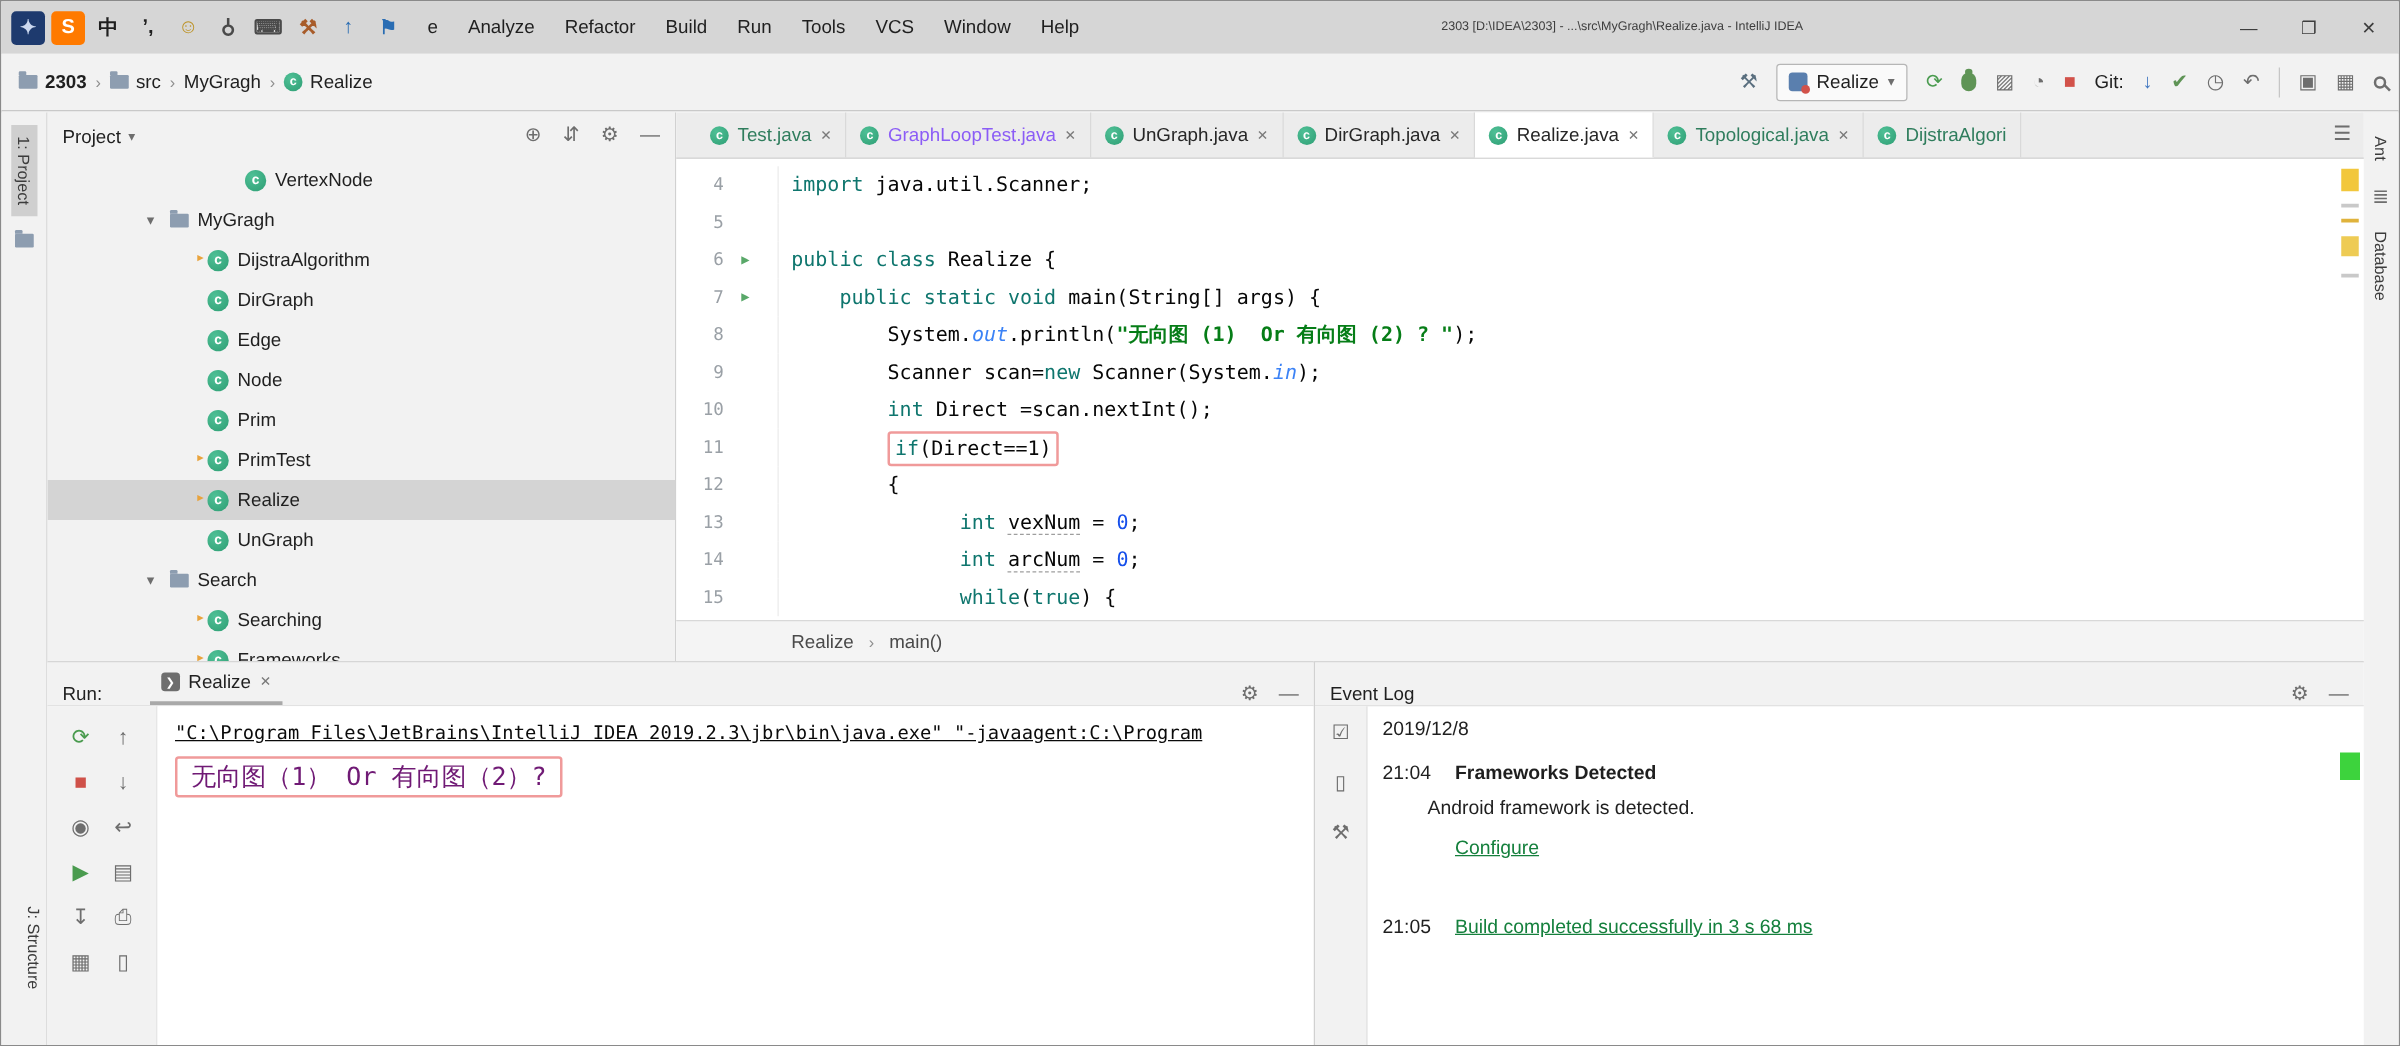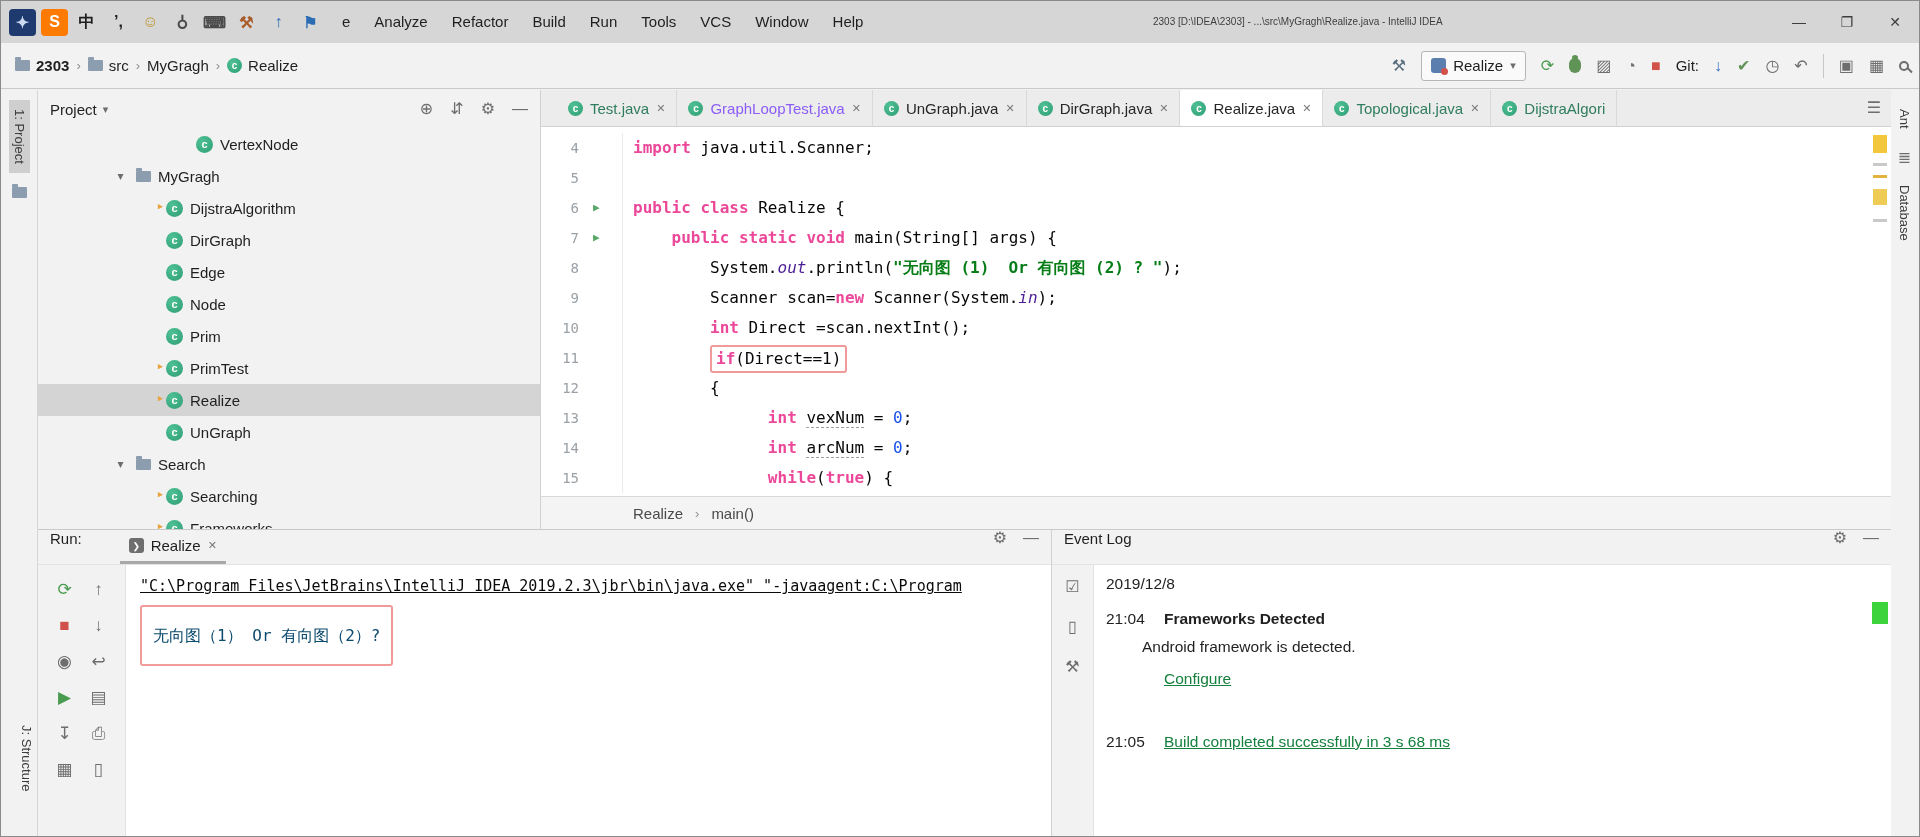--- a/index.html
+++ b/index.html
@@ -61,44 +61,44 @@
 .tab{display:inline-flex;align-items:center;gap:7px;padding:0 11px;font-size:15px;border-right:1px solid #d9d9d9;white-space:nowrap}
 .tab.active{background:#fff}
 .tab-close{color:#7a7a7a;font-size:11px}
 .tabbar-right{margin-left:auto;display:inline-flex;align-items:center;padding:0 10px;gap:10px}
 .code-wrap{flex:1;position:relative;padding-top:6px;overflow:hidden}
 .cline{display:flex;height:30px;line-height:30px;font-family:"DejaVu Sans Mono",monospace;font-size:16px}
 .lnum{width:38px;text-align:right;color:#9aa0a6;font-size:14px;flex:none;font-family:"DejaVu Sans Mono",monospace}
 .gslot{width:44px;flex:none;border-right:1px solid #ececec;position:relative}
 .runarrow{position:absolute;left:14px;top:0;color:#59a869;font-size:11px}
 .ctext{padding-left:10px;white-space:pre;color:#070707}
-.tok-kw{color:#ec4899;font-weight:bold}
+.tok-kw{color:#0f766e;font-weight:normal}
 .tok-str{color:#067d17;font-weight:bold}
-.tok-fld{color:#4c1d95;font-style:italic}
+.tok-fld{color:#3b82f6;font-style:italic}
 .tok-num{color:#1750eb}
 .tok-wrn{border-bottom:1px dashed #9e9e9e}
 .tok-pl{color:#070707}
 .ann-box{display:inline-block;border:2px solid #f09a9a;border-radius:3px;padding:0 4px;line-height:24px;vertical-align:middle}
 .scrollmap{position:absolute;top:0;right:0;bottom:0;width:24px}
 .smark{position:absolute;right:4px;width:14px}
 .ed-crumbs{height:33px;border-top:1px solid #d8d8d8;background:#f4f4f4;display:flex;align-items:center;padding-left:92px;gap:12px;font-size:15px;color:#4a4a4a;flex:none}
 
 .runpanel{position:absolute;left:37px;top:528px;width:1013px;height:309px;background:#fff;border-top:1px solid #c9c9c9;display:flex;flex-direction:column}
 .eventlog{position:absolute;left:1050px;top:528px;width:840px;height:309px;background:#fff;border-top:1px solid #c9c9c9;border-left:1px solid #d1d1d1;display:flex;flex-direction:column}
-.tool-head{height:35px;background:#f2f2f2;border-bottom:1px solid #e2e2e2;display:flex;align-items:flex-start;padding:0 12px;font-size:15px;gap:10px;flex:none}
+.tool-head{height:35px;background:#f2f2f2;border-bottom:1px solid #e2e2e2;display:flex;align-items:flex-end;padding:0 12px;font-size:15px;gap:10px;flex:none}
 .head-right{margin-left:auto;display:inline-flex;align-items:center;gap:16px;color:#6e6e6e}
 .rp-tab{display:inline-flex;align-items:center;gap:7px;padding:0 9px;height:34px;border-bottom:3px solid #a9a9a9;margin-left:28px;font-size:15px}
 .console-ico{width:15px;height:15px;border-radius:3px;background:#6e6e6e;color:#fff;font-size:9px;display:inline-flex;align-items:center;justify-content:center}
 .run-body{flex:1;display:flex;min-height:0}
 .run-tools{width:88px;background:#f2f2f2;border-right:1px solid #e2e2e2;display:grid;grid-template-columns:34px 34px;justify-content:center;align-content:start;justify-items:center;padding-top:16px;row-gap:19px;flex:none}
 .run-tools .ico{font-size:17px}
 .console{flex:1;padding:10px 0 0 14px;font-family:"DejaVu Sans Mono",monospace;font-size:15px;background:#fff;overflow:hidden}
 .con-row{white-space:pre;line-height:23px}
 .con-row.cmd{text-decoration:underline;color:#0a0a0a}
-.cout-box{display:inline-block;border:2px solid #f09a9a;border-radius:3px;padding:17px 11px;margin-top:7px;font-size:16px;text-decoration:none;color:#0c4a6e}
+.cout-box{display:inline-block;border:2px solid #f09a9a;border-radius:3px;padding:3px 11px;margin-top:7px;font-size:20px;text-decoration:none;color:#701a75}
 .el-body{flex:1;display:flex;position:relative;min-height:0}
 .el-tools{width:42px;background:#f2f2f2;border-right:1px solid #e2e2e2;display:flex;flex-direction:column;align-items:center;padding-top:14px;gap:24px;color:#6e6e6e;flex:none}
 .el-content{flex:1;padding:10px 0 0 12px;font-size:15.5px}
 .el-date{margin-bottom:10px}
 .el-row{line-height:31px;display:flex;align-items:baseline}
 .el-time{width:58px;flex:none}
 .el-title{font-weight:bold}
 .el-body-text{margin-left:36px;line-height:26px}
 .el-link{color:#15803d;text-decoration:underline}
 .el-indent{margin-left:58px;line-height:31px;margin-top:3px}

